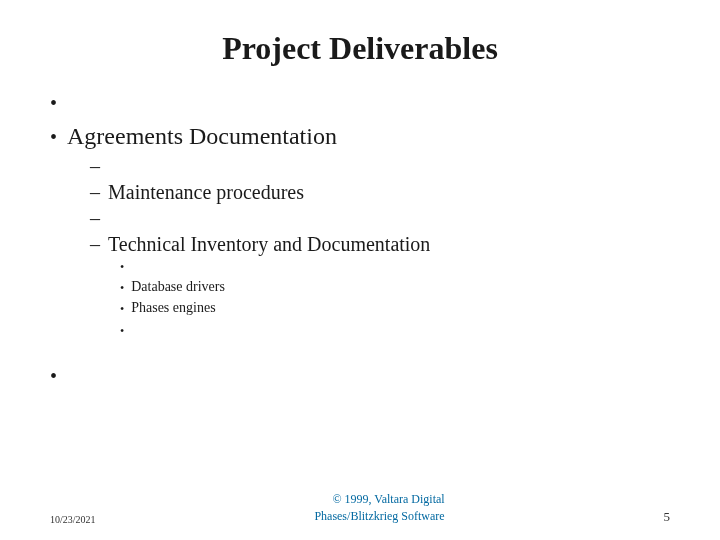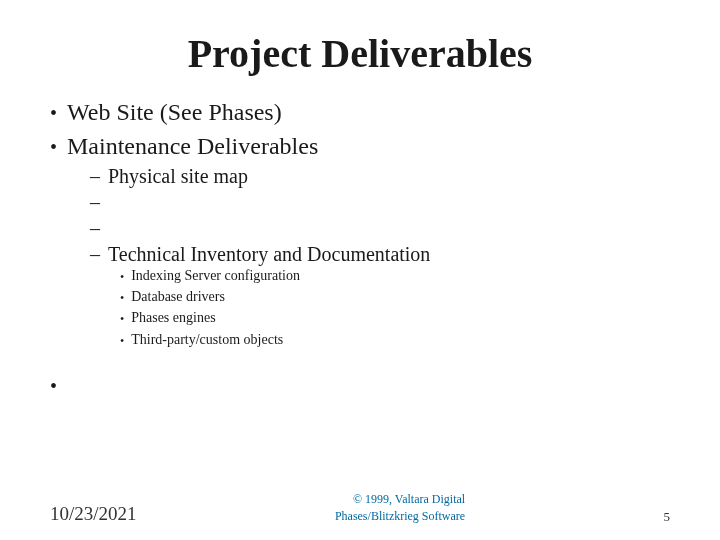--- a/index.html
+++ b/index.html
@@ -21,21 +21,21 @@
     .slide {
       width: 720px;
       height: 540px;
       padding: 30px 50px 20px 50px;
       display: flex;
       flex-direction: column;
     }
 
     .title {
       text-align: center;
-      font-size: 40px;
+      font-size: 32px;
       font-weight: bold;
       margin-bottom: 22px;
       font-family: Georgia, serif;
     }
 
     .main-bullets {
       list-style: none;
       margin-bottom: 10px;
     }
 
@@ -96,21 +96,21 @@
       bottom: 15px;
       left: 0;
       right: 0;
       display: flex;
       justify-content: space-between;
       align-items: flex-end;
       padding: 0 50px;
     }
 
     .footer-date {
-      font-size: 19px;
+      font-size: 10px;
       color: #333;
     }
 
     .footer-center {
       font-size: 12px;
       color: #0369a1;
       text-align: right;
       line-height: 1.4;
     }
 
@@ -123,66 +123,63 @@
 <body>
 
 <div class="slide">
 
   <h1 class="title">Project Deliverables</h1>
 
   <ul class="main-bullets">
 
     <li>
       <span class="bullet-dot">•</span>
-      <span>Web Site (See Phases)</span>
     </li>
 
     <li style="flex-direction: column;">
       <div style="display:flex; align-items:flex-start;">
         <span class="bullet-dot">•</span>
-        <span>Maintenance Deliverables</span>
+        <span>Agreements Documentation</span>
       </div>
 
       <ul class="sub-list">
 
         <li>
           <span class="dash">–</span>
-          <span>Physical site map</span>
         </li>
 
         <li>
           <span class="dash">–</span>
+          <span>Maintenance procedures</span>
         </li>
 
         <li>
           <span class="dash">–</span>
         </li>
 
         <li style="flex-direction: column;">
           <div style="display:flex; align-items:flex-start;">
             <span class="dash">–</span>
             <span>Technical Inventory and Documentation</span>
           </div>
 
           <ul class="nested-list">
             <li>
               <span class="nested-dot">•</span>
-              <span>Indexing Server configuration</span>
             </li>
             <li>
               <span class="nested-dot">•</span>
               <span>Database drivers</span>
             </li>
             <li>
               <span class="nested-dot">•</span>
               <span>Phases engines</span>
             </li>
             <li>
               <span class="nested-dot">•</span>
-              <span>Third-party/custom objects</span>
             </li>
           </ul>
         </li>
 
       </ul>
     </li>
 
     <li>
       <span class="bullet-dot">•</span>
     </li>

